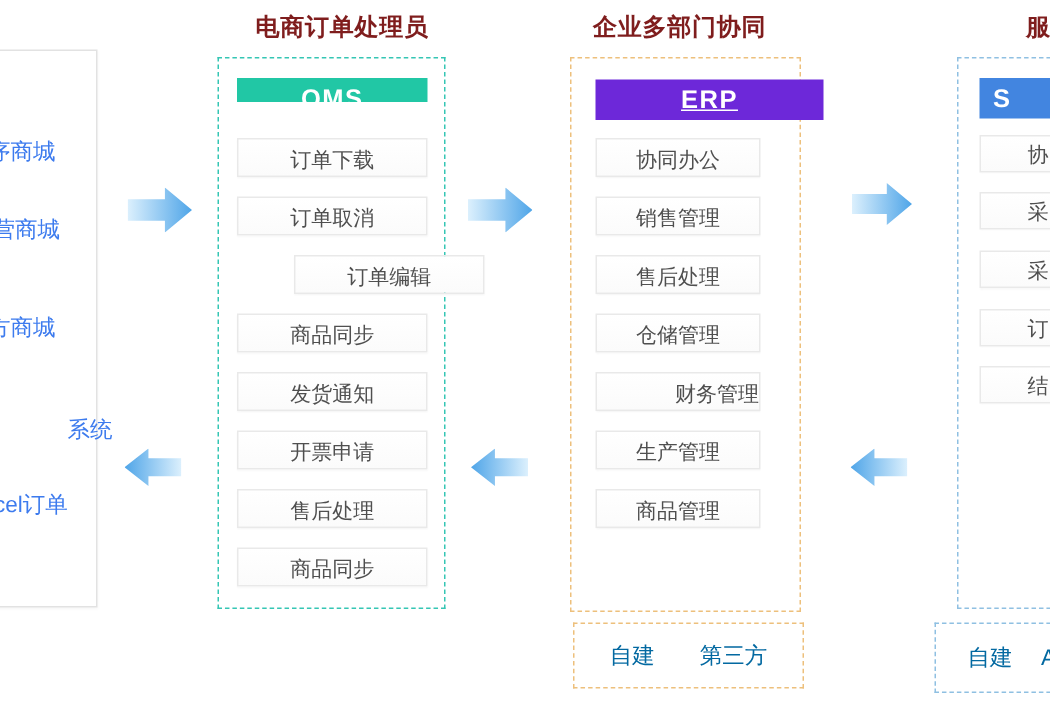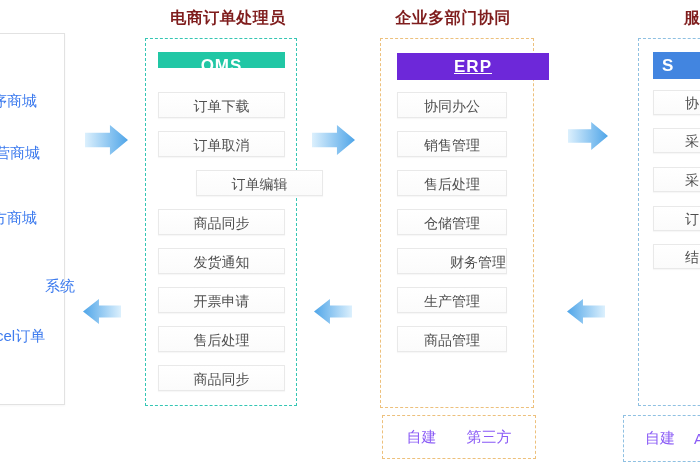--- a/index.html
+++ b/index.html
@@ -36,21 +36,21 @@
     font-size:14px; color:#4f4f4f; background:linear-gradient(#ffffff,#fbfbfb);
     border:1px solid #e9e9e9; box-sizing:border-box; white-space:nowrap;
     box-shadow:0 1px 1px rgba(0,0,0,0.03);
   }
   .item-oms{ left:158px; width:127px; }
   .item-erp{ left:397px; width:110px; }
   .item-srm{ left:653px; width:127px; height:25px; line-height:25px;
              text-align:left; padding-left:31px; }
   .footer-box{
     position:absolute; background:#fff; display:flex; align-items:center;
-    font-size:15px; color:#8b5cf6;
+    font-size:15px; color:#0369a1;
   }
   .footer-erp{ left:382px; top:415px; width:152px; height:42px;
                border:1px dashed #edc07c; justify-content:center; gap:30px; }
   .footer-srm{ left:623px; top:415px; width:175px; height:45px;
                border:1px dashed #8fc0e2; }
   .footer-srm .f1{ position:absolute; left:21px; }
   .footer-srm .f2{ position:absolute; left:70px; }
   .arrow-r{
     position:absolute; background:linear-gradient(to right,#dcf0fd,#4fa5e8);
     clip-path:polygon(0 26%,58% 26%,58% 0,100% 50%,58% 100%,58% 74%,0 74%);

